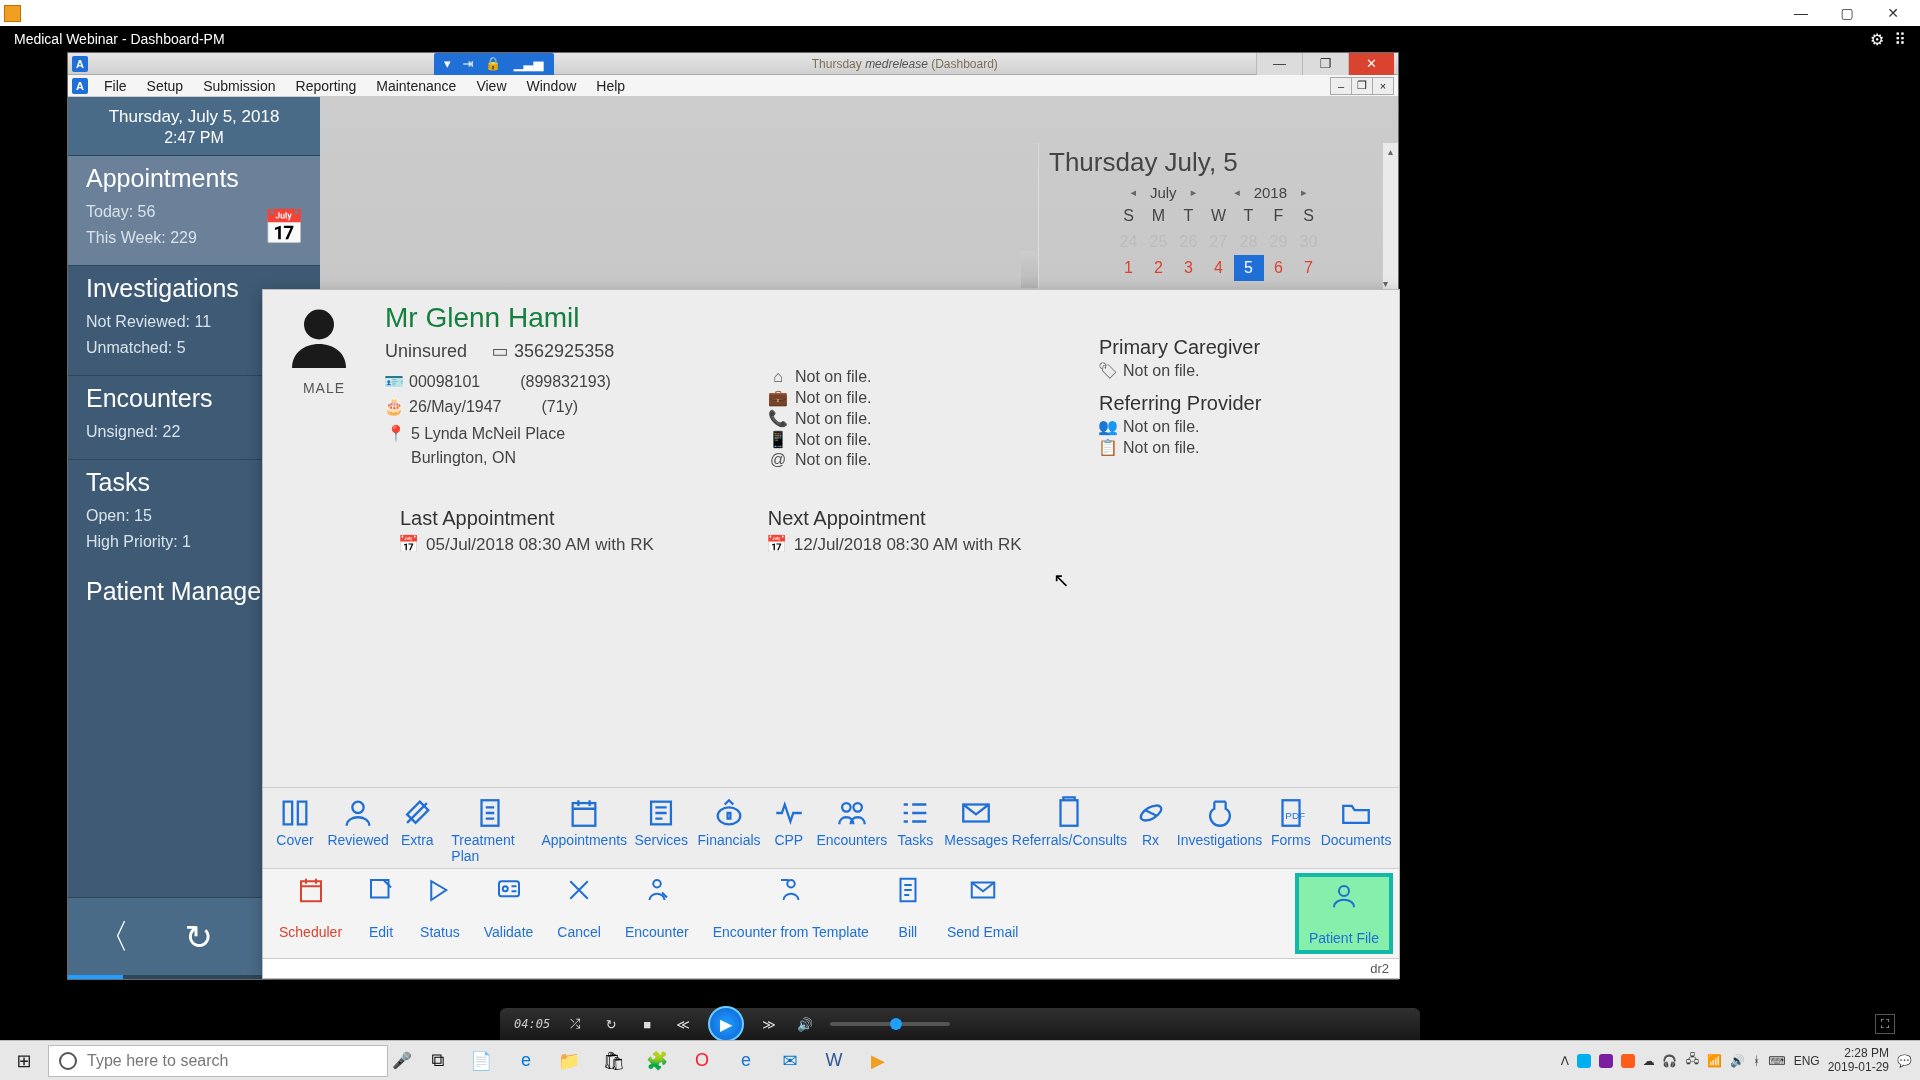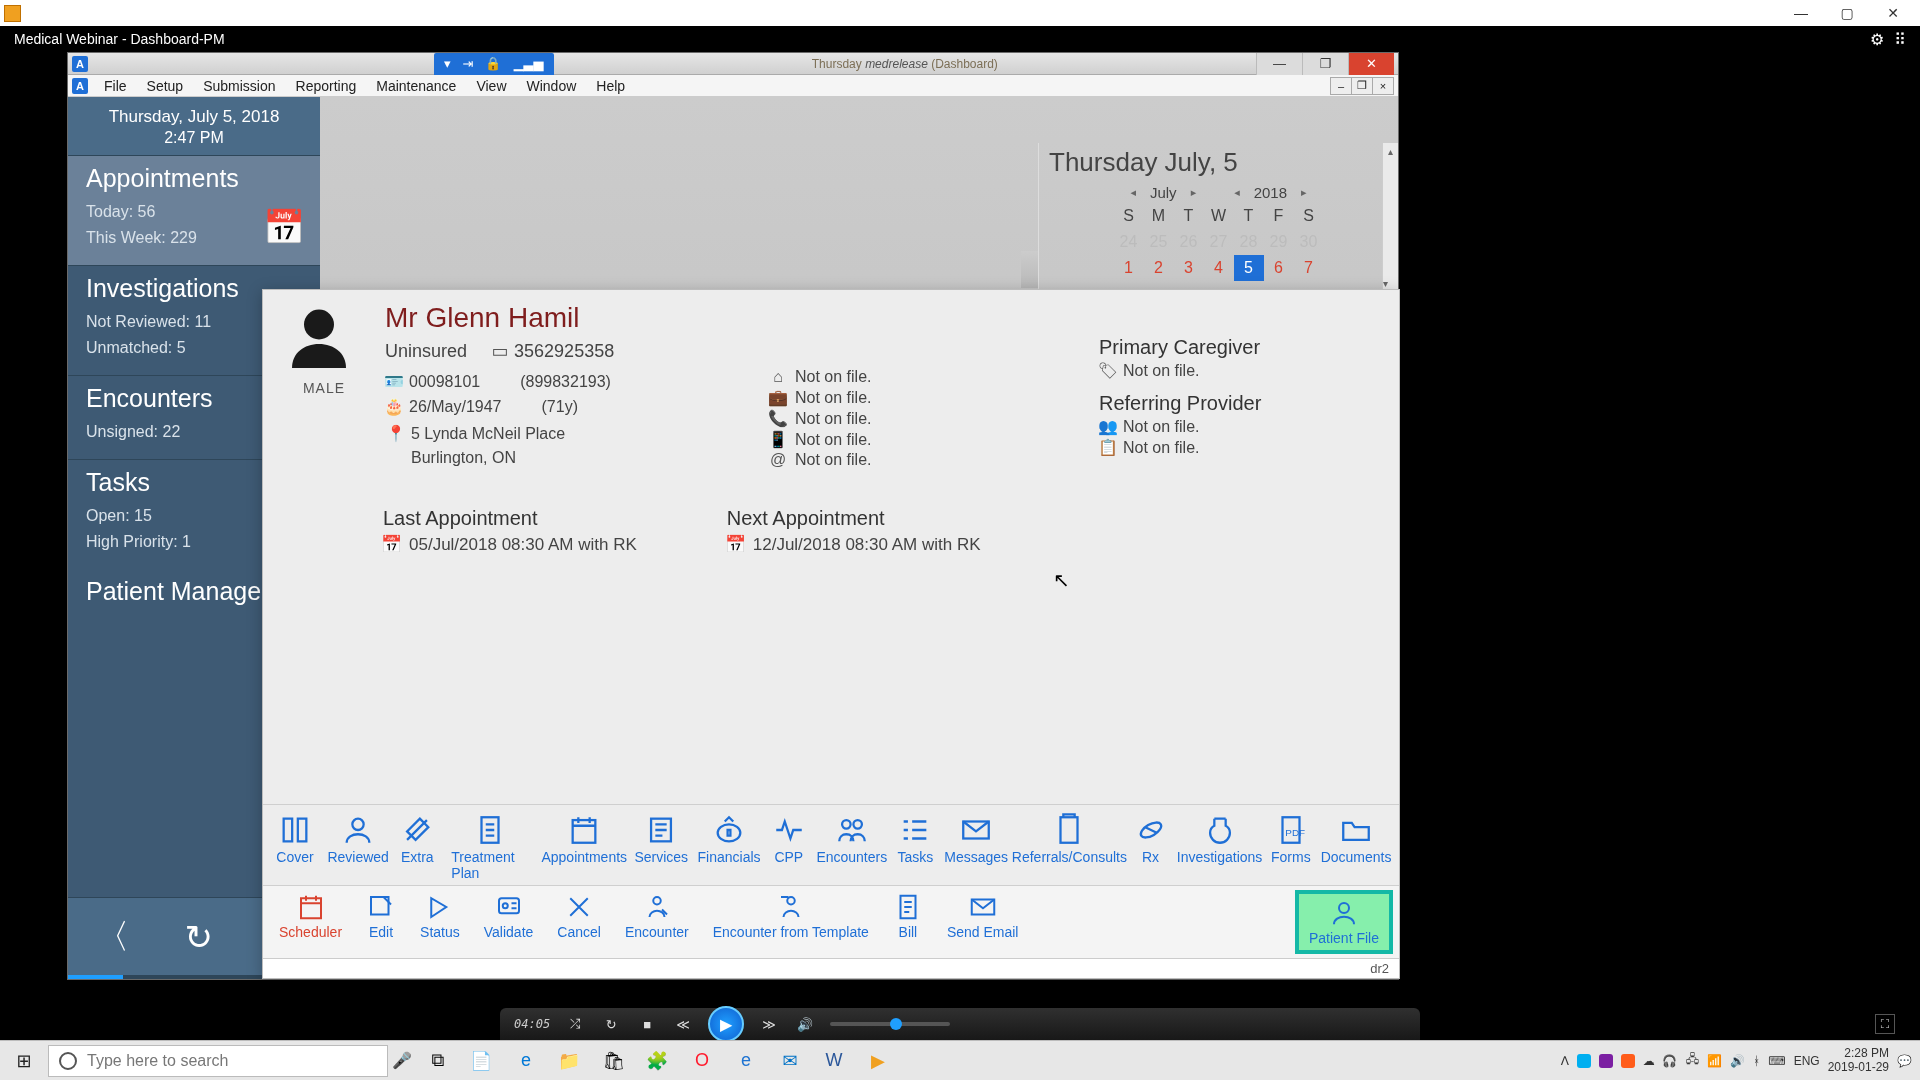--- a/index.html
+++ b/index.html
@@ -109,46 +109,46 @@
 .cal-scroll .down{position:absolute; bottom:0;}
 
 
 .patient-panel { position:absolute; left:-58px; right:-2px; top:192px; bottom:0; background:#ededed; border:1px solid #bcbcbc; box-shadow: 0 3px 14px rgba(0,0,0,.25); display:flex; flex-direction:column;}
 .pp-top { display:flex; padding:12px 20px 8px; gap:20px;}
 .avatar-col{ width:82px; text-align:center;}
 .avatar{ width:72px; height:72px; }
 .avatar svg{ width:72px; height:72px;}
 .gender{ font-size:14px; color:#555; letter-spacing:1px; margin-top:6px;}
 .info-col{ flex:1;}
-.pname{ font-size:28px; color:#7f1d1d; font-weight:400;}
+.pname{ font-size:28px; color:#15803d; font-weight:400;}
 .pline{ display:flex; align-items:center; gap:24px; margin-top:6px; font-size:18px; color:#444;}
 .smallrow{ display:flex; gap:40px; margin-top:10px; font-size:16px; color:#444;}
 .smallrow .it{ display:flex; align-items:center; gap:6px;}
 .addr{ font-size:16px; color:#444; margin-top:6px; line-height:1.5; padding-left:2px;}
 .addr .it{ display:flex; align-items:center; gap:6px;}
 .mid-col{ width:310px; font-size:16px; color:#444; padding-top:66px;}
 .mid-col .it{ display:flex; align-items:center; gap:8px; margin-bottom:2px;}
 .right-col{ width:280px; font-size:16px; color:#444; padding-top:34px;}
 .right-col .hdr{ font-size:20px; color:#333; font-weight:400; margin-bottom:2px;}
 .right-col .it{ display:flex; align-items:center; gap:6px; margin-bottom:12px;}
 
-.appt-row{ display:flex; padding: 28px 20px 8px 120px; gap:90px; font-size:17px; color:#333;}
+.appt-row{ display:flex; padding: 28px 20px 8px 120px; gap:114px; font-size:17px; color:#333;margin-left:17px;}
 .appt-row .blk .h{ font-size:20px; font-weight:400; margin-bottom:4px;}
 .appt-row .blk .v{ display:flex; align-items:center; gap:8px; color:#444;}
 
 .cursor-arrow { position:absolute; left:790px; top:278px; font-size:20px; color:#000; pointer-events:none;}
 
 
 .tab-toolbar{ margin-top:auto; display:flex; padding:6px 6px 2px; gap:4px; border-top:1px solid #cfcfcf; background:#ededed; overflow:hidden;}
 .ttab{ display:flex; flex-direction:column; align-items:center; color:#1f6fd6; font-size:14px; padding:2px 8px; min-width:52px; gap:2px;}
 .ttab svg{ width:34px; height:34px;}
 .ttab.narrow{ min-width:44px;}
 
 .action-toolbar{ display:flex; padding:4px 6px 4px; gap:4px; background:#f4f4f4; border-top:1px solid #cfcfcf;}
-.atab{ display:flex; flex-direction:column; align-items:center; font-size:14px; padding:2px 10px; gap:2px;}
+.atab{ display:flex; flex-direction:column; align-items:center; font-size:14px; padding:2px 10px; gap:19px;}
 .atab.red{ color:#d9432f;} .atab.blue{ color:#1f6fd6;}
 .atab svg{ width:30px; height:30px;}
 .atab.right{ margin-left:auto; background:#86efac; border:4px solid #14b8a6; padding:4px 10px;}
 
 .status-line{ height:20px; background:#fff; border-top:1px solid #ccc; font-size:13px; color:#555; display:flex; align-items:center; padding:0 10px;}
 .status-line .r{ margin-left:auto;}
 
 
 .media-bar { position:absolute; left:50%; transform:translateX(-50%); bottom:0; width:920px; height:32px; background: linear-gradient(#303030,#181818); border-radius:6px 6px 0 0; display:flex; align-items:center; padding:0 14px; gap:14px; color:#ccc; font-size:12px;}
 .media-bar .time{ font-family:monospace;font-style:italic;}

